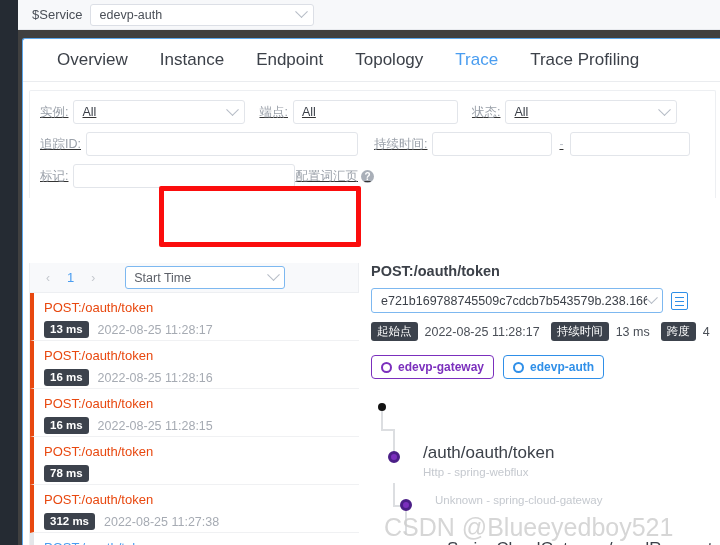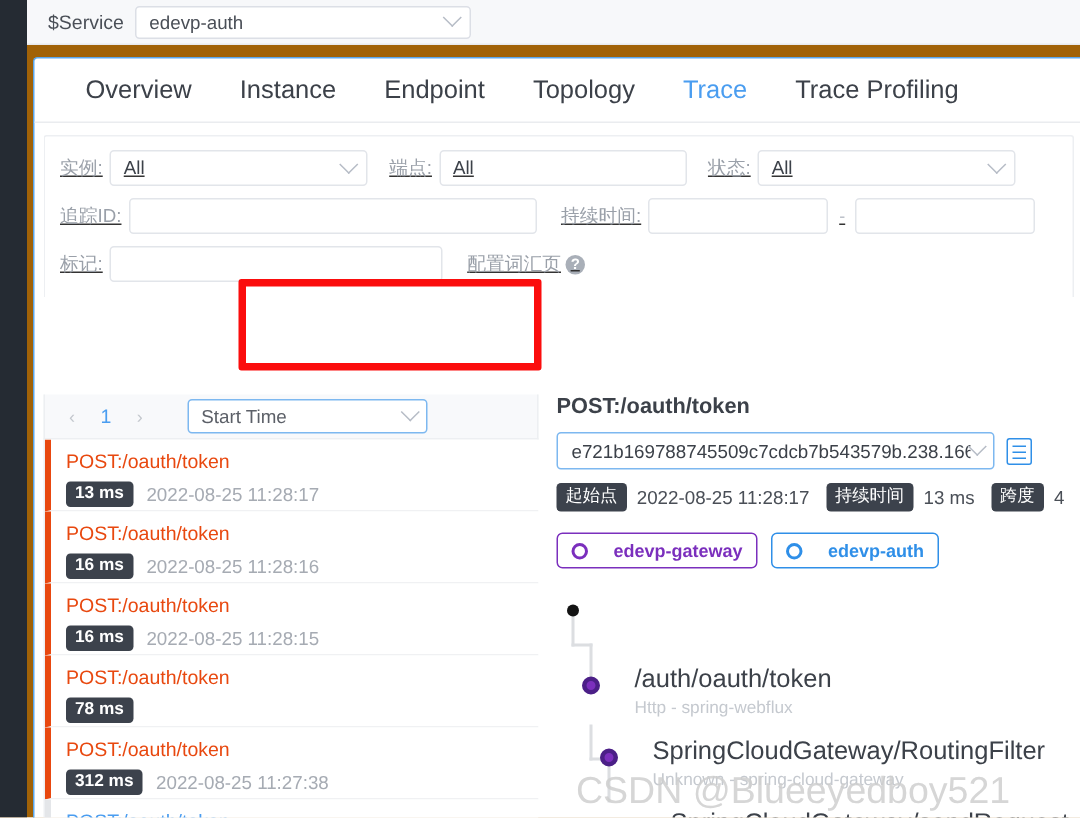--- a/index.html
+++ b/index.html
@@ -3,21 +3,21 @@
 <meta charset="utf-8">
 <style>
   * { box-sizing: border-box; }
   html, body { margin:0; padding:0; }
   body {
     width:720px; height:545px; overflow:hidden;
     font-family:"Liberation Sans","DejaVu Sans",sans-serif;
     font-size:13px; color:#333; background:#ffffff;
     position:relative;
   }
-  #root { position:absolute; inset:0; background:#a16207; }
+  #root { position:absolute; inset:0; background:#404040; }
 
   
   .rail {
     position:absolute; left:0; top:0; width:18px; height:545px;
     background:#252b33;
   }
 
   
   .topbar {
     position:absolute; left:18px; top:0; right:0; height:30px;
@@ -73,21 +73,21 @@
     padding:0 7px 0 8px; font-size:12.5px; color:#3c4149;
   }
   .fi .chev { margin-left:auto; }
   .w-inst { width:172px; }
   .w-endp { width:165px; }
   .w-stat { width:172px; }
   .w-trace { width:272px; }
   .w-dur { width:120px; }
   .w-tag { width:222px; }
   .dash { color:#b9bec6; margin:0 7px; font-size:12px; }
-  .cfg { font-size:12.5px; color:#9aa0a9; margin-left:16px; display:flex; align-items:center; }
+  .cfg { font-size:12.5px; color:#9aa0a9; margin-left:0; display:flex; align-items:center; }
   .qmark {
     display:inline-block; width:13px; height:13px; border-radius:50%;
     background:#a9afb8; color:#fff; font-size:10px; line-height:13px;
     text-align:center; margin-left:3px; font-weight:bold;
   }
 
   
   .split { display:flex; position:absolute; left:6px; right:0; top:224px; bottom:0; }
   .left { width:330px; position:relative; }
   .right { flex:1; position:relative; padding-left:12px; }
@@ -152,21 +152,21 @@
 
   .statrow { display:flex; align-items:center; gap:7px; margin-bottom:14px; font-size:12.5px; }
   .kbadge {
     background:#3c424c; color:#fff; font-size:11.5px; border-radius:3px;
     padding:3px 6px; line-height:13px; font-weight:normal;
   }
   .kval { color:#4a4f57; font-size:12.5px; margin-right:4px; }
 
   .svcrow { display:flex; gap:9px; margin-bottom:16px; }
   .svctag {
-    display:flex; align-items:center; gap:17px; border-radius:4px;
+    display:flex; align-items:center; gap:6px; border-radius:4px;
     padding:4px 9px; font-size:12px; font-weight:bold; background:#fff;
   }
   .svctag.gw { border:1px solid #7b2fbd; color:#7b2fbd; }
   .svctag.au { border:1px solid #2f8fe8; color:#2f8fe8; }
   .ring { width:11px; height:11px; border-radius:50%; border:2px solid currentColor; }
 
   
   .tree { position:relative; height:215px; }
   .tdot { position:absolute; width:11px; height:11px; border-radius:50%; }
   .tdot.root { background:#131313; width:8px; height:8px; }
@@ -370,21 +370,20 @@
 
           <span class="tdot root" style="left:7px;  top:8px;"></span>
           <span class="tdot purple" style="left:17px; top:56px;"></span>
           <span class="tdot purple" style="left:29px; top:104px;"></span>
 
           <div class="tlabel" style="left:52px;  top:48px;">
             <span class="op">/auth/oauth/token</span>
             <span class="sub">Http - spring-webflux</span>
           </div>
           <div class="tlabel" style="left:64px;  top:96px;">
-            <span class="op">SpringCloudGateway/RoutingFilter</span>
             <span class="sub">Unknown - spring-cloud-gateway</span>
           </div>
           <div class="tlabel" style="left:76px;  top:144px;">
             <span class="op">SpringCloudGateway/sendRequest</span>
 
           </div>
 
         </div>
 
       </div>

